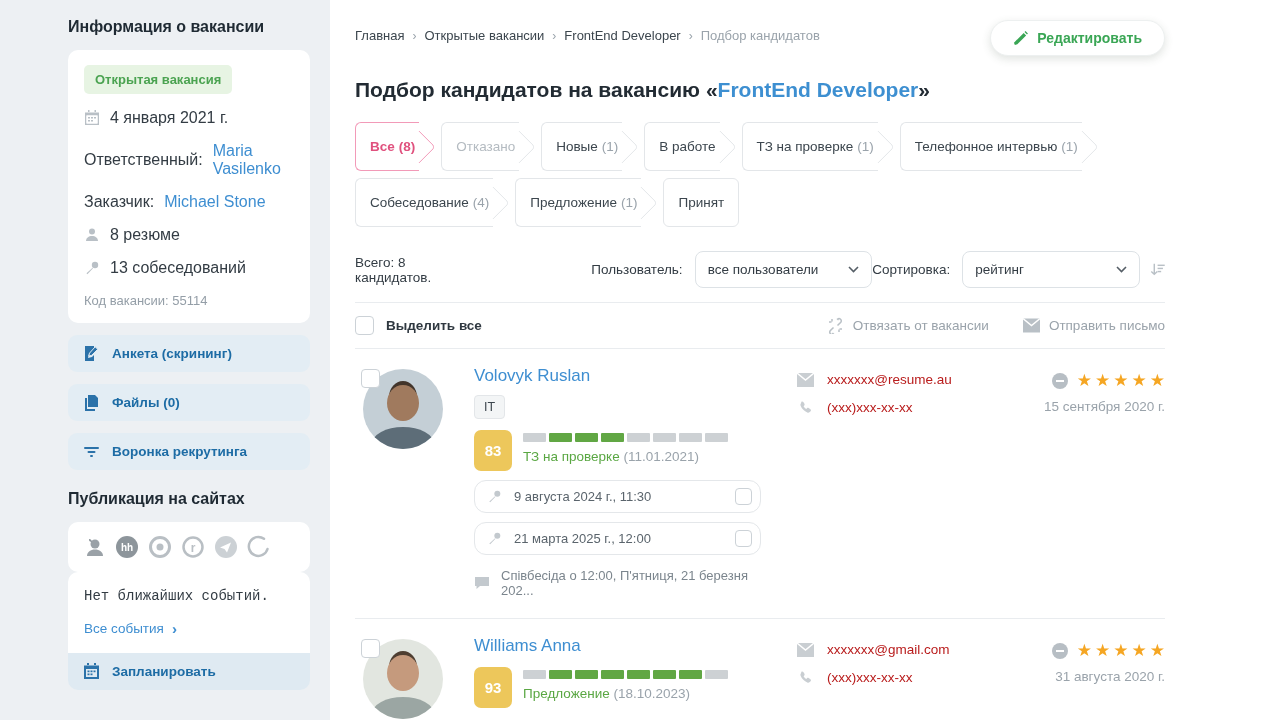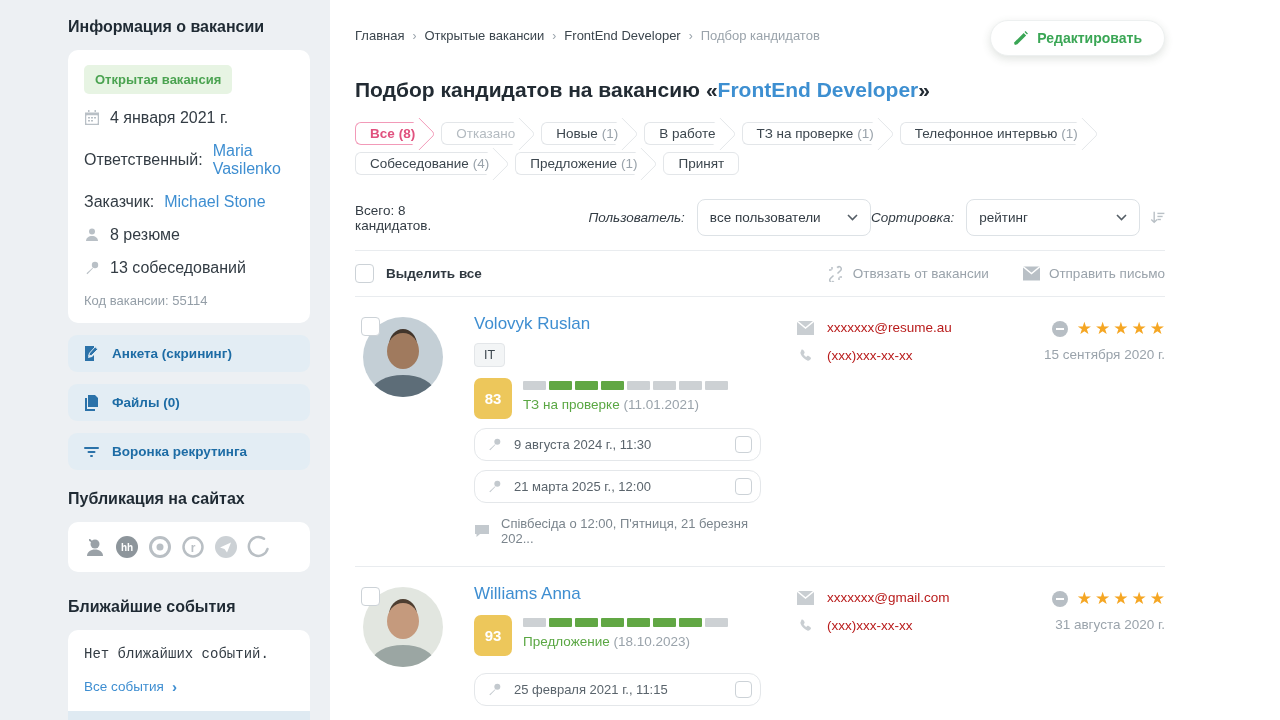--- a/index.html
+++ b/index.html
@@ -42,40 +42,40 @@
   .edit-btn { display:flex; align-items:center; gap:9px; background:#fff;
     border:1px solid #edf0f0; border-radius:20px; padding:9px 22px;
     color:#3aa655; font-size:14px; font-weight:bold; cursor:pointer;
     box-shadow:0 3px 8px rgba(60,80,60,.16); }
   .edit-btn .ic { width:15px; height:15px; color:#3aa655; }
   h1.page-title { font-size:21px; font-weight:bold; color:#222b33; margin-top:22px; }
   h1.page-title .vac { color:#3d8fd1; }
 
   
   .tabs { display:flex; flex-wrap:wrap; margin-top:20px; row-gap:7px; }
-  .tab { position:relative; height:23px; display:flex; align-items:center;
+  .tab { position:relative; height:49px; display:flex; align-items:center;
     background:#fff; border:1px solid #e3e6e9; border-right:none;
     border-radius:6px 0 0 6px; padding:0 4px 0 14px; margin-right:22px;
     font-size:13.5px; color:#3c464e; cursor:pointer; white-space:nowrap; }
   .tab::after { content:''; position:absolute; right:-12px; top:50%; width:23px; height:23px;
     transform:translateY(-50%) rotate(45deg); border-top:1px solid #e3e6e9;
     border-right:1px solid #e3e6e9; border-radius:0 5px 0 0; background:#fff; z-index:0; }
   .tab > span { position:relative; z-index:1; }
   .tab .t-count { color:#9aa3ab; margin-left:4px; }
   .tab.no-arrow { border-right:1px solid #e3e6e9; border-radius:6px; margin-right:10px; padding:0 14px; }
   .tab.no-arrow::after { display:none; }
   .tab.active { border-color:#f29ab8; color:#e0517e; font-weight:bold; }
   .tab.active::after { border-top-color:#f29ab8; border-right-color:#f29ab8; }
   .tab.active .t-count { color:#e0517e; }
   .tab.muted { color:#b4bbc1; }
 
   
   .controls { display:flex; align-items:center; margin-top:24px; }
   .total { font-size:13.5px; color:#333c44; }
-  .ctl-label { font-size:13.5px; color:#333c44; margin-left:auto;font-style:italic; }
+  .ctl-label { font-size:13.5px; color:#333c44; margin-left:auto; }
   .ctl-label.second { margin-left:auto; }
   .select-box { display:flex; align-items:center; justify-content:space-between;
     width:196px; height:37px; border:1px solid #dde2e6; border-radius:8px;
     background:#fff; padding:0 12px; margin-left:12px; font-size:13.5px;
     color:#333c44; cursor:pointer; }
   .select-box .car { width:11px; height:7px; color:#555e66; }
   .sort-ic { width:17px; height:17px; margin-left:10px; color:#b9c0c6; cursor:pointer; }
 
   
   .sel-row { display:flex; align-items:center; padding:13px 0; border-bottom:1px solid #e9ecef; }
@@ -246,21 +246,20 @@
           <path d="M6 12.5l11-5-4 10-2.5-3.5z" fill="#fff"></path>
         </svg>
       </span>
       <span style="display: inline-flex;">
         <svg class="site-ic" viewBox="0 0 24 24">
           <path d="M17 3.8A9.5 9.5 0 1 0 20.5 14" fill="none" stroke="#b9bfc4" stroke-width="2.5" stroke-linecap="round"></path>
         </svg>
       </span>
     </div>
 
-  <div class="sb-title" style="margin-top:26px">Ближайшие события</div>
 
   <div class="events-card">
     <div class="no-events">Нет ближайших событий.</div>
     <a href="#" class="all-events">
       <span>Все события</span>
       <span class="chev">›</span>
     </a>
   </div>
   <div class="action-link schedule-link">
     <svg class="ic" viewBox="0 0 17 17" fill="currentColor">

